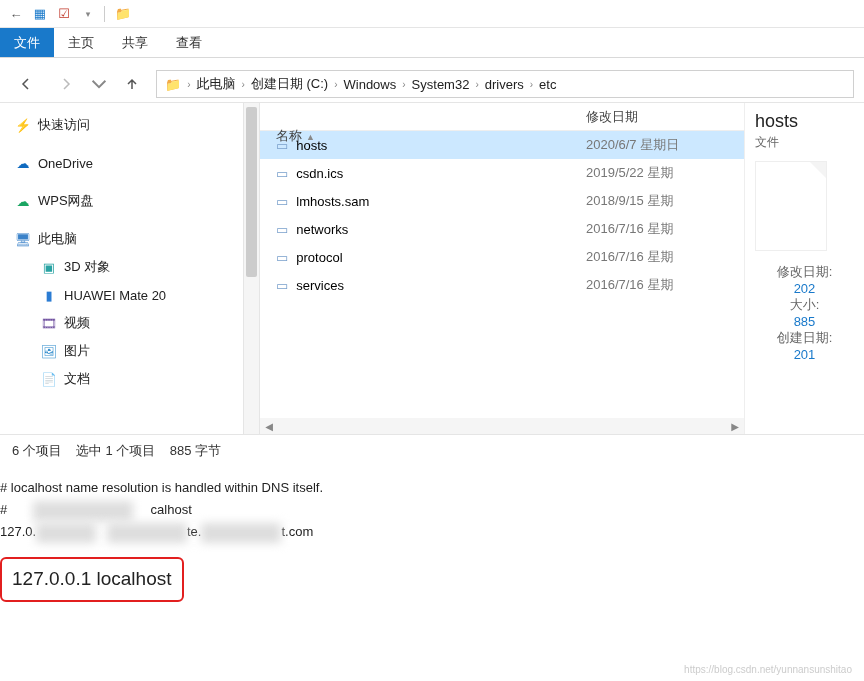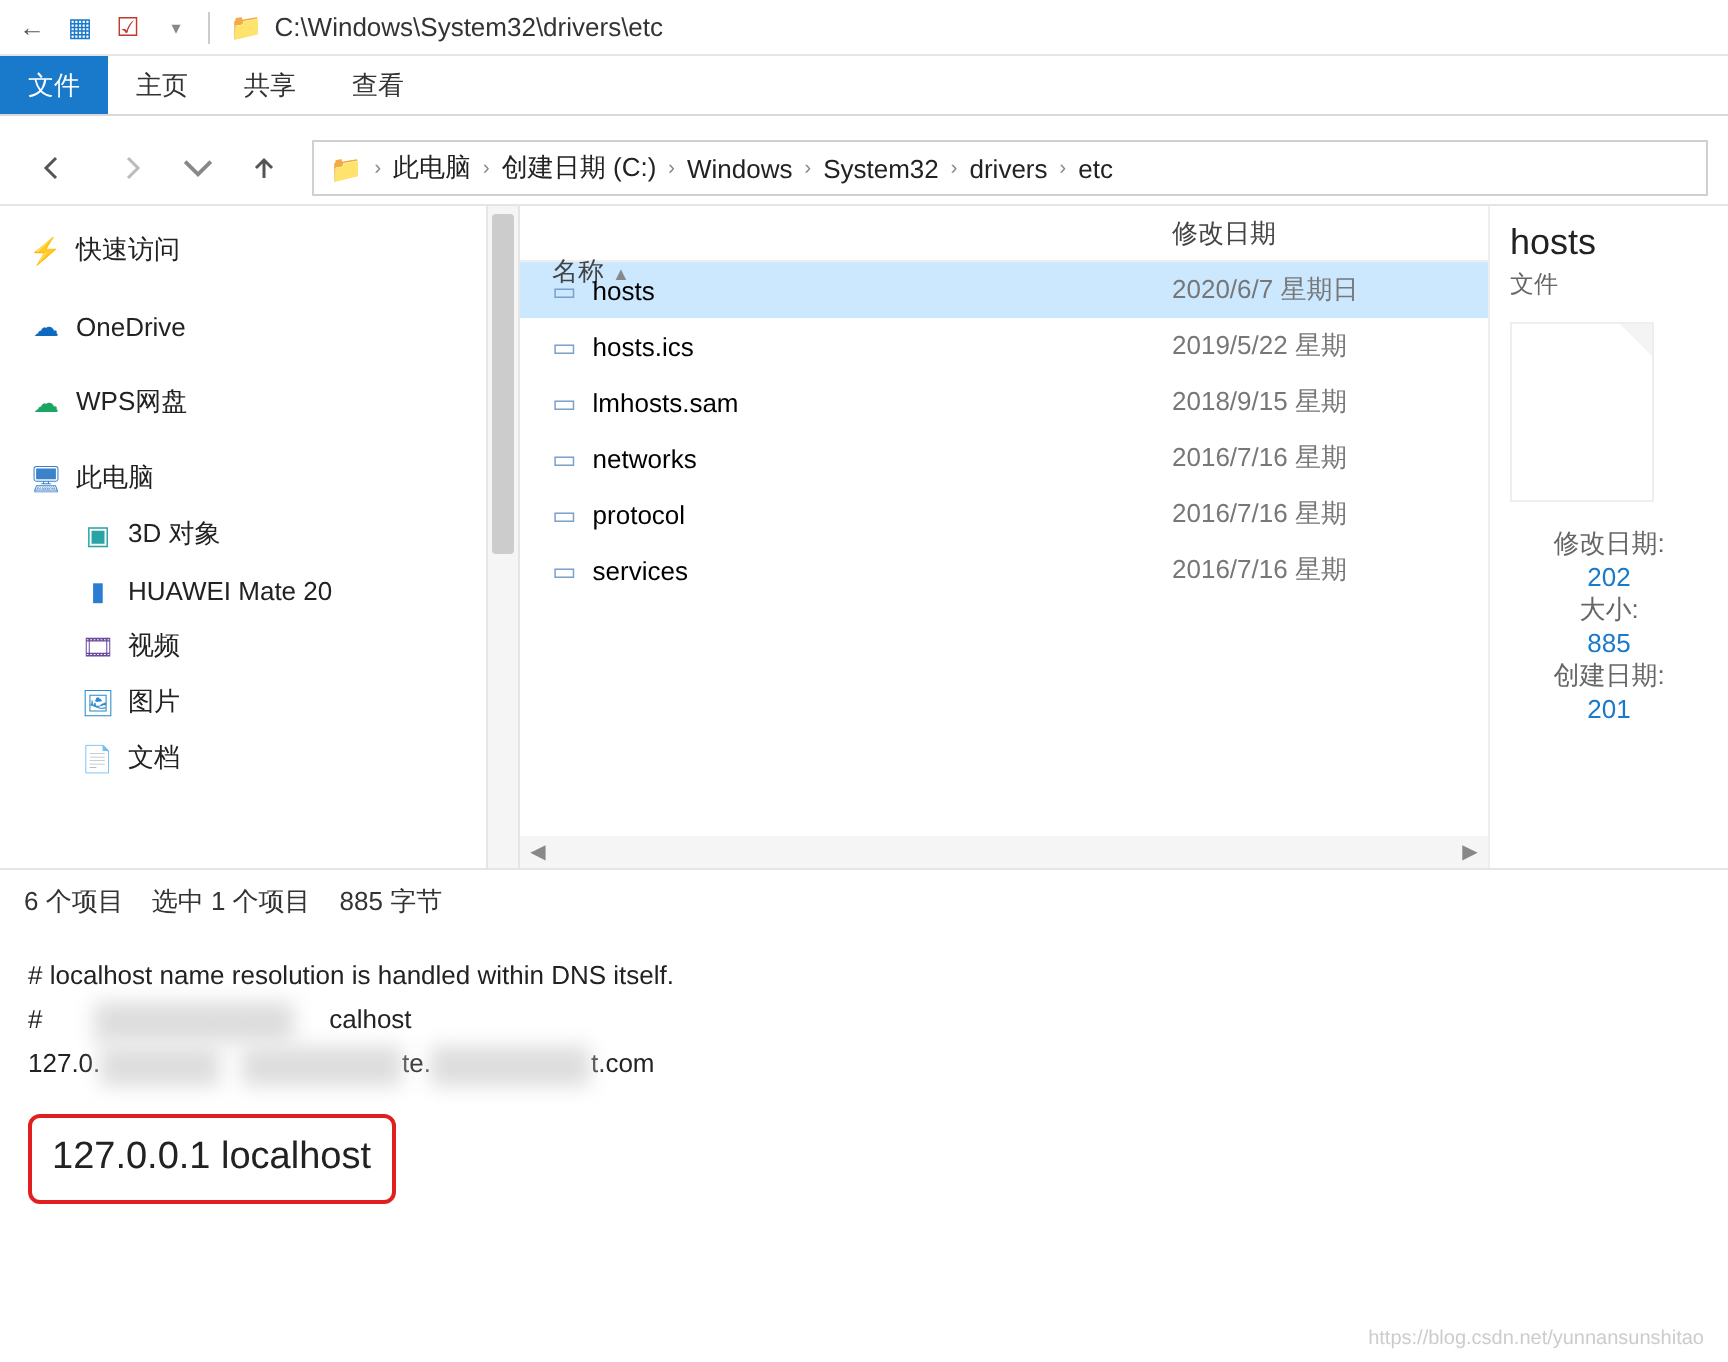--- a/index.html
+++ b/index.html
@@ -49,38 +49,37 @@
 .preview h3 { font-size:18px; font-weight:400; color:#222; }
 .preview .psub { font-size:12px; color:#666; margin-top:2px;}
 .preview .thumb-img { width:72px; height:90px; background:#fff; border:1px solid #eee; margin-top:10px; position:relative;}
 .preview .thumb-img:after{content:""; position:absolute; top:0; right:0; border-style:solid; border-width:0 16px 16px 0; border-color:transparent #f4f4f4 transparent transparent;}
 .preview dl { margin-top:12px; font-size:12px;text-align:center; }
 .preview dt { color:#666; }
 .preview dd { color:#1979ca; }
 
 .statusbar { height:28px; border-top:1px solid #e5e5e5; display:flex; align-items:center; padding:16px 12px; font-size:13px; color:#333; gap:14px;}
 
-.hosts-pane { padding:10px 14px; font-size:19px; color:#222; line-height:1.7; }
+.hosts-pane { padding:10px 0; font-size:19px; color:#222; line-height:1.7; }
 .blur { filter: blur(5px); background:#ddd; display:inline-block; height:20px; vertical-align:middle;}
 .w60{width:100px} .w40{width:80px} .w30{width:60px}
 .highlight-box { display:inline-block; border:2.5px solid #e21f1f; border-radius:6px; padding:4px 10px; font-size:19px; margin-top:14px;}
 .watermark { position:absolute; right:12px; bottom:6px; color:#ccc; font-size:10px;}
 </style>
 </head>
 <body>
 
 <div class="titlebar">
   <div class="qat-btn">←</div>
   <div class="qat-btn" style="color:#1979ca">▦</div>
   <div class="qat-btn" style="color:#c0392b">☑</div>
   <div class="qat-btn" style="font-size:9px;color:#888">▾</div>
   <div class="qat-sep"></div>
   <div class="title-path">
     <span style="color:#e8b33b">📁</span>
-    <span>C:\Windows\System32\drivers\etc</span>
   </div>
 </div>
 
 <div class="ribbon-tabs">
   <div class="tab file">文件</div>
   <div class="tab">主页</div>
   <div class="tab">共享</div>
   <div class="tab">查看</div>
 </div>
 <div class="spacer"></div>
@@ -180,21 +179,21 @@
           <div class="filerow sel">
             <div class="fname">
               <span class="fico">▭</span>
               <span>hosts</span>
             </div>
             <div class="fdate">2020/6/7 星期日</div>
           </div>
           <div class="filerow">
             <div class="fname">
               <span class="fico">▭</span>
-              <span>hosts.ics</span>
+              <span>csdn.ics</span>
             </div>
             <div class="fdate">2019/5/22 星期</div>
           </div>
           <div class="filerow">
             <div class="fname">
               <span class="fico">▭</span>
               <span>lmhosts.sam</span>
             </div>
             <div class="fdate">2018/9/15 星期</div>
           </div>

